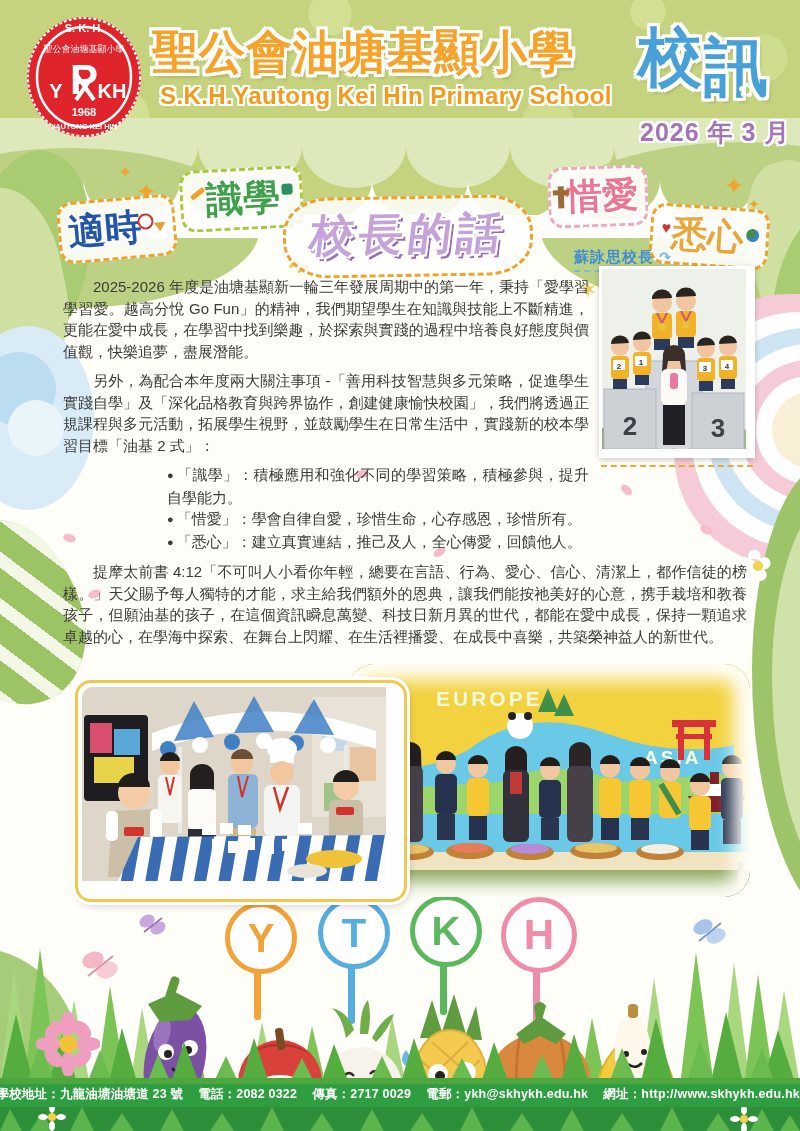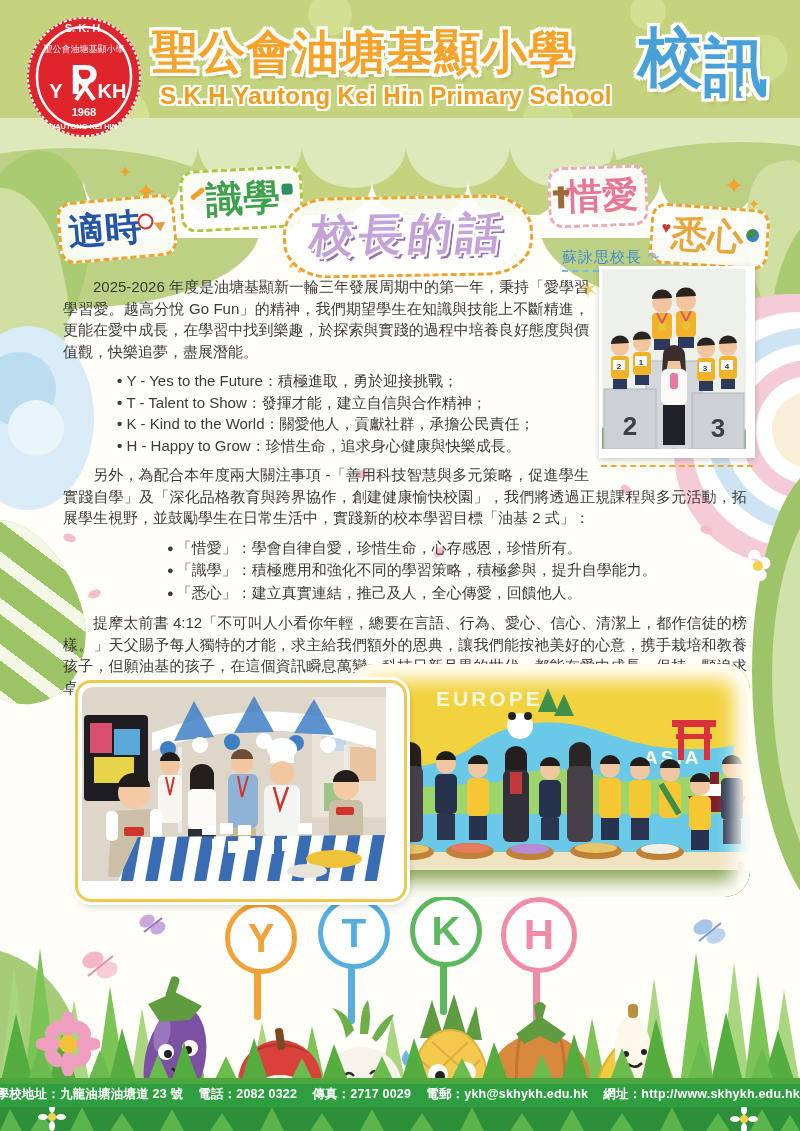--- a/index.html
+++ b/index.html
@@ -74,21 +74,21 @@
   .mini-bot{width:11px;height:11px;background:#2f8f64;border-radius:3px;margin:0 0 20px 2px;}
   .mini-cross{width:6px;height:22px;background:#9c6a34;position:relative;margin:0 2px 4px 0;}
   .mini-cross::after{content:"";position:absolute;left:-5px;top:4px;width:16px;height:5px;background:#9c6a34;}
   .mini-heart{color:#d0342c;font-size:16px;margin:0 1px 14px 1px;}
   .mini-globe{width:13px;height:13px;border-radius:50%;background:radial-gradient(circle at 35% 35%,#3f8f4a 40%,#3f7fc4 41%);margin:0 0 12px 2px;}
 
   .title-bubble{position:absolute;left:283px;top:196px;z-index:10;border:3px dashed #f0a32c;
     border-radius:46px/36px;padding:6px 24px 10px 24px;transform:rotate(-1deg);background:rgba(255,255,255,.85);}
   .title-main{font-size:44px;font-weight:bold;letter-spacing:5px;color:#c5a2d8;transform:skewX(-8deg);
     text-shadow:-2px -2px 0 #fff,2px -2px 0 #fff,-2px 2px 0 #fff,2px 2px 0 #fff,4px 4px 0 #9a6cb3;white-space:nowrap;}
-  .principal{position:absolute;left:562px;top:248px;z-index:10;font-size:15px;font-weight:normal;color:#3f8fd0;
+  .principal{position:absolute;left:574px;top:248px;z-index:10;font-size:15px;font-weight:bold;color:#3f8fd0;
     border-bottom:2px dashed #79b9e8;padding-bottom:3px;letter-spacing:1px;}
   .principal .arrow{color:#6fb3e8;font-size:14px;}
 
   
   .article{position:absolute;left:55px;top:268px;width:700px;z-index:10;font-size:15px;
            line-height:21.5px;color:#3b3b3b;text-align:justify;}
   .article p{margin:8px;text-indent:2em;}
   .podium-photo{float:right;width:150px;height:186px;margin:-2px 0 8px 10px;background:#fff;
     padding:3px;box-shadow:0 2px 6px rgba(0,0,0,.2);position:relative;}
   .podium-photo .dash-under{position:absolute;left:2px;right:2px;bottom:-9px;border-top:2px dashed #f0a830;}
@@ -135,20 +135,21 @@
       <path d="M52,60 L70,86 M70,60 L52,86" stroke="#fff" stroke-width="4"></path>
       <text x="32" y="84" font-size="20" font-weight="bold" fill="#fff" text-anchor="middle">Y</text>
       <text x="88" y="84" font-size="20" font-weight="bold" fill="#fff" text-anchor="middle">KH</text>
       <text x="60" y="102" font-size="11" font-weight="bold" fill="#fff" text-anchor="middle">1968</text>
       <text x="60" y="115" font-size="7.5" font-weight="bold" fill="#fff" text-anchor="middle">YAUTONG KEI HIN</text>
     </svg>
 
     <div class="title-zh ow3">聖公會油塘基顯小學</div>
     <div class="title-en ow2">S.K.H.Yautong Kei Hin Primary School</div>
     <div class="masthead ow3"><span>校</span><span class="c2">訊</span></div>
+    <div class="issue-date ow2">2026 年 3 月</div>
     <div class="hdr-flower">✿</div>
   </div>
 
   <svg class="cloud cloud-light" width="800" height="95">
     <path d="M-10,28 a52,42 0 0 0 104,0 a52,42 0 0 0 104,0 a52,42 0 0 0 104,0 a52,42 0 0 0 104,0 a52,42 0 0 0 104,0 a52,42 0 0 0 104,0 a52,42 0 0 0 104,0 a52,42 0 0 0 104,0 L818,0 L-10,0 Z" fill="#dde9ba"></path>
   </svg>
   <div class="hump hump-l"></div>
   <div class="hump hump-r"></div>
   <svg class="cloud cloud-white" width="800" height="110">
     <path d="M-12,52 a48,40 0 0 0 96,0 a48,40 0 0 0 96,0 a48,40 0 0 0 96,0 a48,40 0 0 0 96,0 a48,40 0 0 0 96,0 a48,40 0 0 0 96,0 a48,40 0 0 0 96,0 a48,40 0 0 0 96,0 a48,40 0 0 0 96,0 L852,110 L-12,110 Z" fill="#fffef8"></path>
@@ -260,30 +261,24 @@
           <rect x="68" y="104" width="8" height="16" rx="3" fill="#e87aa0"></rect>
           <rect x="61" y="136" width="22" height="40" fill="#1f2126"></rect>
           <rect x="58" y="176" width="12" height="4" fill="#d8d8d8"></rect>
             <rect x="74" y="176" width="12" height="4" fill="#d8d8d8"></rect>
         </g>
       </svg>
       <div class="dash-under"></div>
     </div>
 
     <p>2025-2026 年度是油塘基顯新一輪三年發展周期中的第一年，秉持「愛學習學習愛。越高分悅 Go Fun」的精神，我們期望學生在知識與技能上不斷精進，更能在愛中成長，在學習中找到樂趣，於探索與實踐的過程中培養良好態度與價值觀，快樂追夢，盡展潛能。</p>
-    <ul class="blist ytkh">
-      <li>Y - Yes to the Future：積極進取，勇於迎接挑戰；</li>
-      <li>T - Talent to Show：發揮才能，建立自信與合作精神；</li>
-      <li>K - Kind to the World：關愛他人，貢獻社群，承擔公民責任；</li>
-      <li>H - Happy to Grow：珍惜生命，追求身心健康與快樂成長。</li>
-    </ul>
     <p>另外，為配合本年度兩大關注事項 -「善用科技智慧與多元策略，促進學生實踐自學」及「深化品格教育與跨界協作，創建健康愉快校園」，我們將透過正規課程與多元活動，拓展學生視野，並鼓勵學生在日常生活中，實踐新的校本學習目標「油基 2 式」：</p>
     <ul class="blist four">
+      <li>「識學」：積極應用和強化不同的學習策略，積極參與，提升自學能力。</li>
       <li>「惜愛」：學會自律自愛，珍惜生命，心存感恩，珍惜所有。</li>
-      <li>「識學」：積極應用和強化不同的學習策略，積極參與，提升自學能力。</li>
       <li>「悉心」：建立真實連結，推己及人，全心傳愛，回饋他人。</li>
     </ul>
     <p>提摩太前書 4:12「不可叫人小看你年輕，總要在言語、行為、愛心、信心、清潔上，都作信徒的榜樣。」天父賜予每人獨特的才能，求主給我們額外的恩典，讓我們能按祂美好的心意，携手栽培和教養孩子，但願油基的孩子，在這個資訊瞬息萬變、科技日新月異的世代，都能在愛中成長，保持一顆追求卓越的心，在學海中探索、在舞台上閃耀、在生活裡播愛、在成長中喜樂，共築榮神益人的新世代。</p>
   </div>
 
   <div class="photo-left">
     <div class="pl-inner">
       <svg width="304" height="194" viewBox="0 0 304 194" preserveAspectRatio="none">
         <defs>
           <pattern id="tstripe" patternUnits="userSpaceOnUse" width="24" height="24" patternTransform="rotate(10)">

